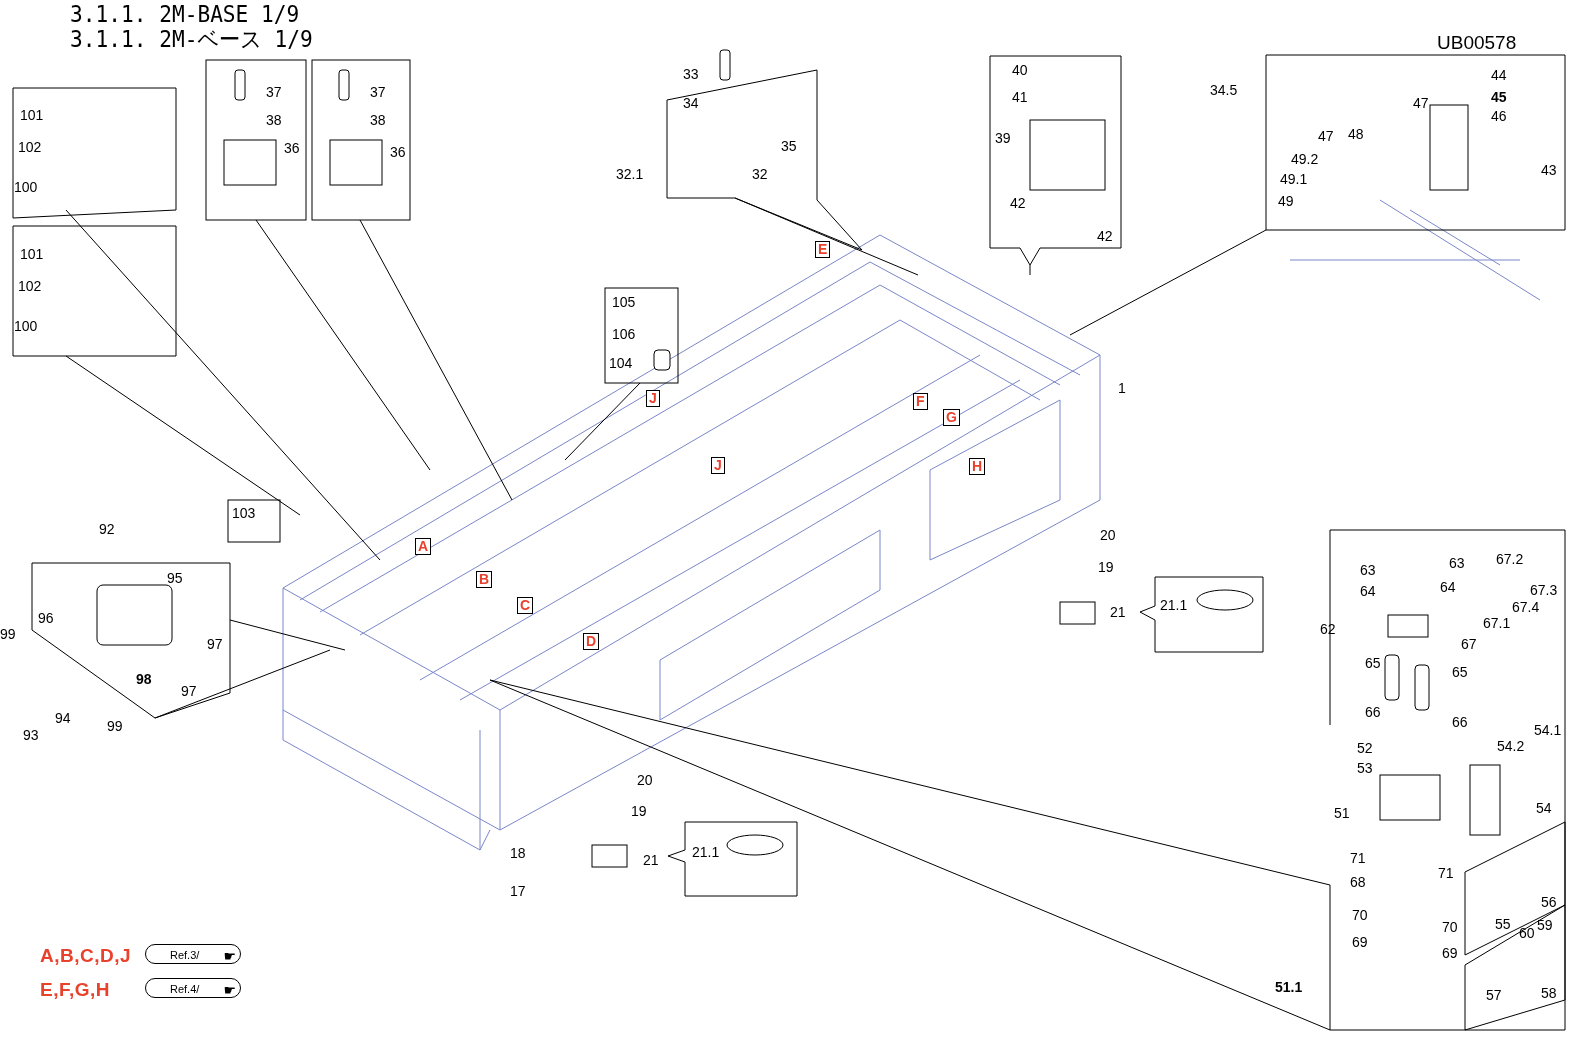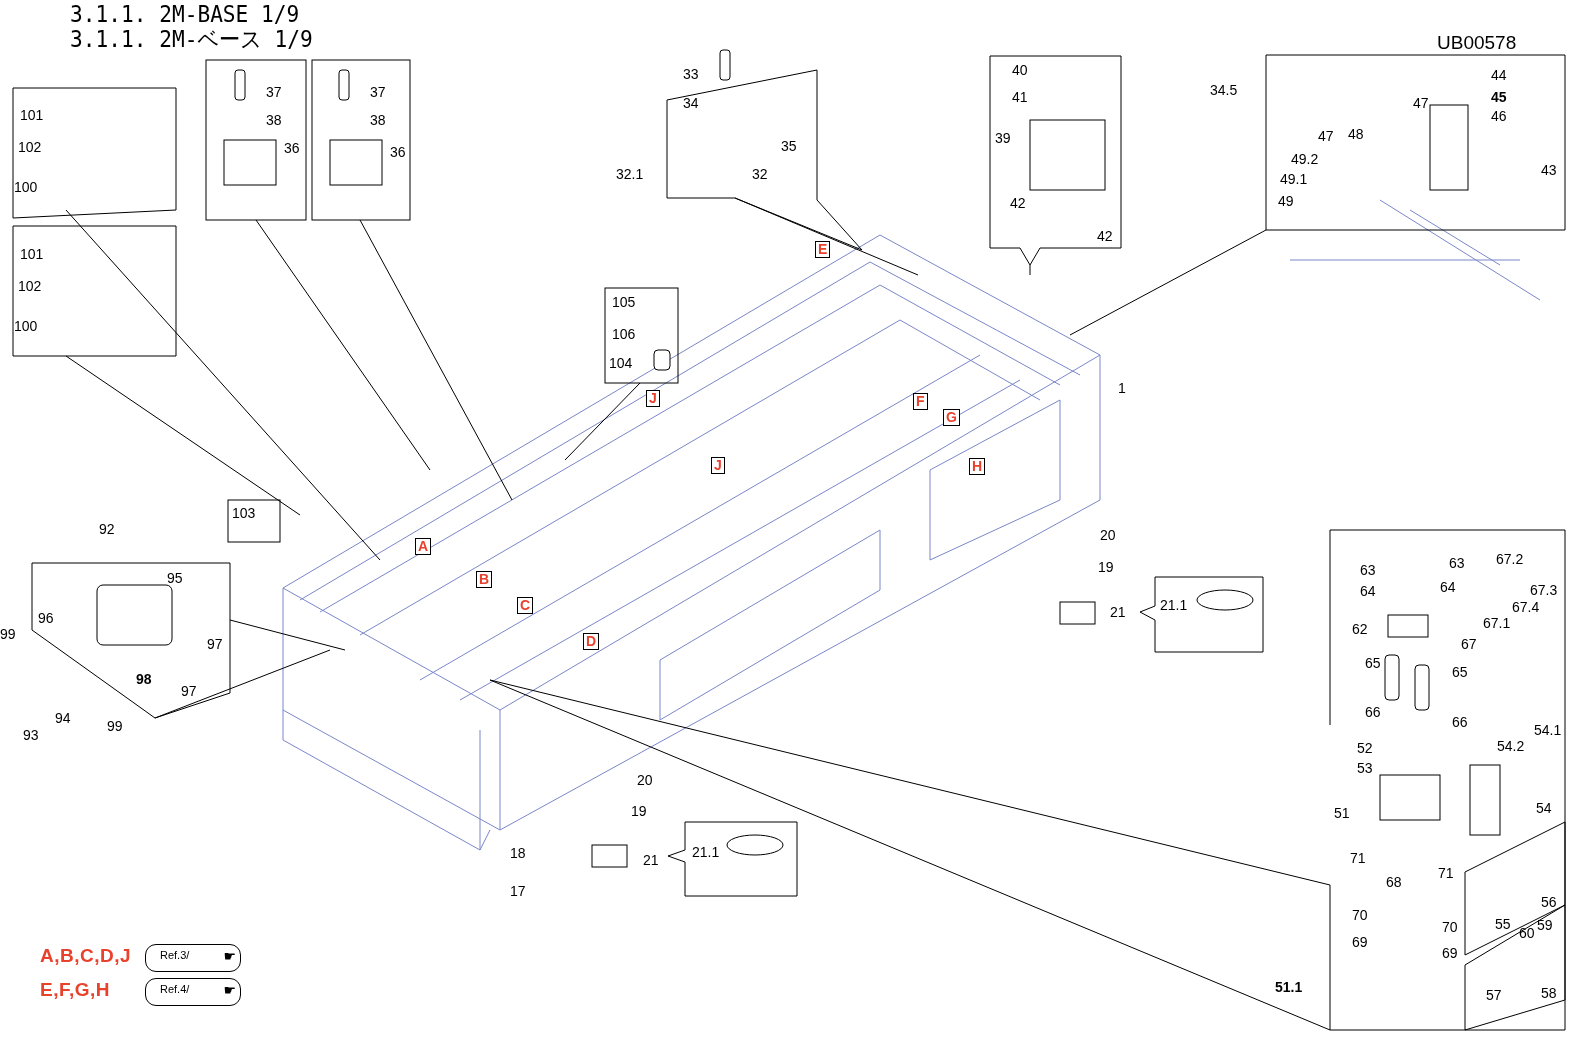--- a/index.html
+++ b/index.html
@@ -8,22 +8,22 @@
   .title { position:absolute; left:70px; font-family:"DejaVu Sans Mono", monospace;
            font-size:23px; letter-spacing:0px; line-height:24px; transform:scaleX(0.92); transform-origin:left; }
   #title1 { top:2px; }
   #title2 { top:27px; }
   #docid { position:absolute; left:1437px; top:32px; font-size:19px; }
   svg#art { position:absolute; left:0; top:0; }
   .lbl { position:absolute; font-size:14px; line-height:14px; white-space:nowrap; }
   .callout { position:absolute; font-size:14px; font-weight:bold; color:#e8412c;
              border:1px solid #000; background:#fff; padding:0 2px; line-height:15px; }
   .ref-letters { position:absolute; font-size:19px; font-weight:bold; color:#e8412c; letter-spacing:0.5px; }
-  .ref-pill { position:absolute; height:28px; border:1.5px solid #000; border-radius:11px;
-              font-size:11px; line-height:20px; padding-left:14px; box-sizing:border-box; background:#fff; }
+  .ref-pill { position:absolute; height:20px; border:1.5px solid #000; border-radius:11px;
+              font-size:11px; line-height:20px; padding-left:24px; box-sizing:border-box; background:#fff; }
   .ref-pill .hand { position:absolute; right:4px; top:1px; font-size:14px; }
 </style>
 </head>
 <body>
 
 <div class="title" id="title1">3.1.1.  2M-BASE 1/9</div>
 <div class="title" id="title2">3.1.1.  2M-ベース 1/9</div>
 <div id="docid">UB00578</div>
 
 <svg id="art" width="1579" height="1041" viewBox="0 0 1579 1041">
@@ -156,35 +156,35 @@
     <div class="lbl" style="left: 1357px; top: 761px; text-align: center;">53</div>
     <div class="lbl" style="left: 1536px; top: 801px;">54</div>
     <div class="lbl" style="left: 1534px; top: 723px;">54.1</div>
     <div class="lbl" style="left: 1497px; top: 739px;">54.2</div>
     <div class="lbl" style="left: 1495px; top: 917px;">55</div>
     <div class="lbl" style="left: 1541px; top: 895px;">56</div>
     <div class="lbl" style="left: 1486px; top: 988px;">57</div>
     <div class="lbl" style="left: 1541px; top: 986px;">58</div>
     <div class="lbl" style="left: 1537px; top: 918px;">59</div>
     <div class="lbl" style="left: 1519px; top: 926px;">60</div>
-    <div class="lbl" style="left: 1352px; top: 622px;">62</div>
+    <div class="lbl" style="left: 1320px; top: 622px;">62</div>
     <div class="lbl" style="left: 1360px; top: 563px;">63</div>
     <div class="lbl" style="left: 1449px; top: 556px;">63</div>
     <div class="lbl" style="left: 1360px; top: 584px;">64</div>
     <div class="lbl" style="left: 1440px; top: 580px;">64</div>
     <div class="lbl" style="left: 1365px; top: 656px;">65</div>
     <div class="lbl" style="left: 1452px; top: 665px;">65</div>
     <div class="lbl" style="left: 1365px; top: 705px;">66</div>
     <div class="lbl" style="left: 1452px; top: 715px;">66</div>
     <div class="lbl" style="left: 1461px; top: 637px;">67</div>
     <div class="lbl" style="left: 1483px; top: 616px;">67.1</div>
     <div class="lbl" style="left: 1496px; top: 552px;">67.2</div>
     <div class="lbl" style="left: 1530px; top: 583px;">67.3</div>
     <div class="lbl" style="left: 1512px; top: 600px;">67.4</div>
-    <div class="lbl" style="left: 1350px; top: 875px; margin-left: 36px;">68</div>
+    <div class="lbl" style="left: 1350px; top: 875px;">68</div>
     <div class="lbl" style="left: 1352px; top: 935px;">69</div>
     <div class="lbl" style="left: 1442px; top: 946px;">69</div>
     <div class="lbl" style="left: 1352px; top: 908px;">70</div>
     <div class="lbl" style="left: 1442px; top: 920px;">70</div>
     <div class="lbl" style="left: 1350px; top: 851px;">71</div>
     <div class="lbl" style="left: 1438px; top: 866px;">71</div>
     <div class="lbl" style="left: 99px; top: 522px;">92</div>
     <div class="lbl" style="left: 23px; top: 728px; text-align: right;">93</div>
     <div class="lbl" style="left: 55px; top: 711px;">94</div>
     <div class="lbl" style="left: 167px; top: 571px;">95</div>

